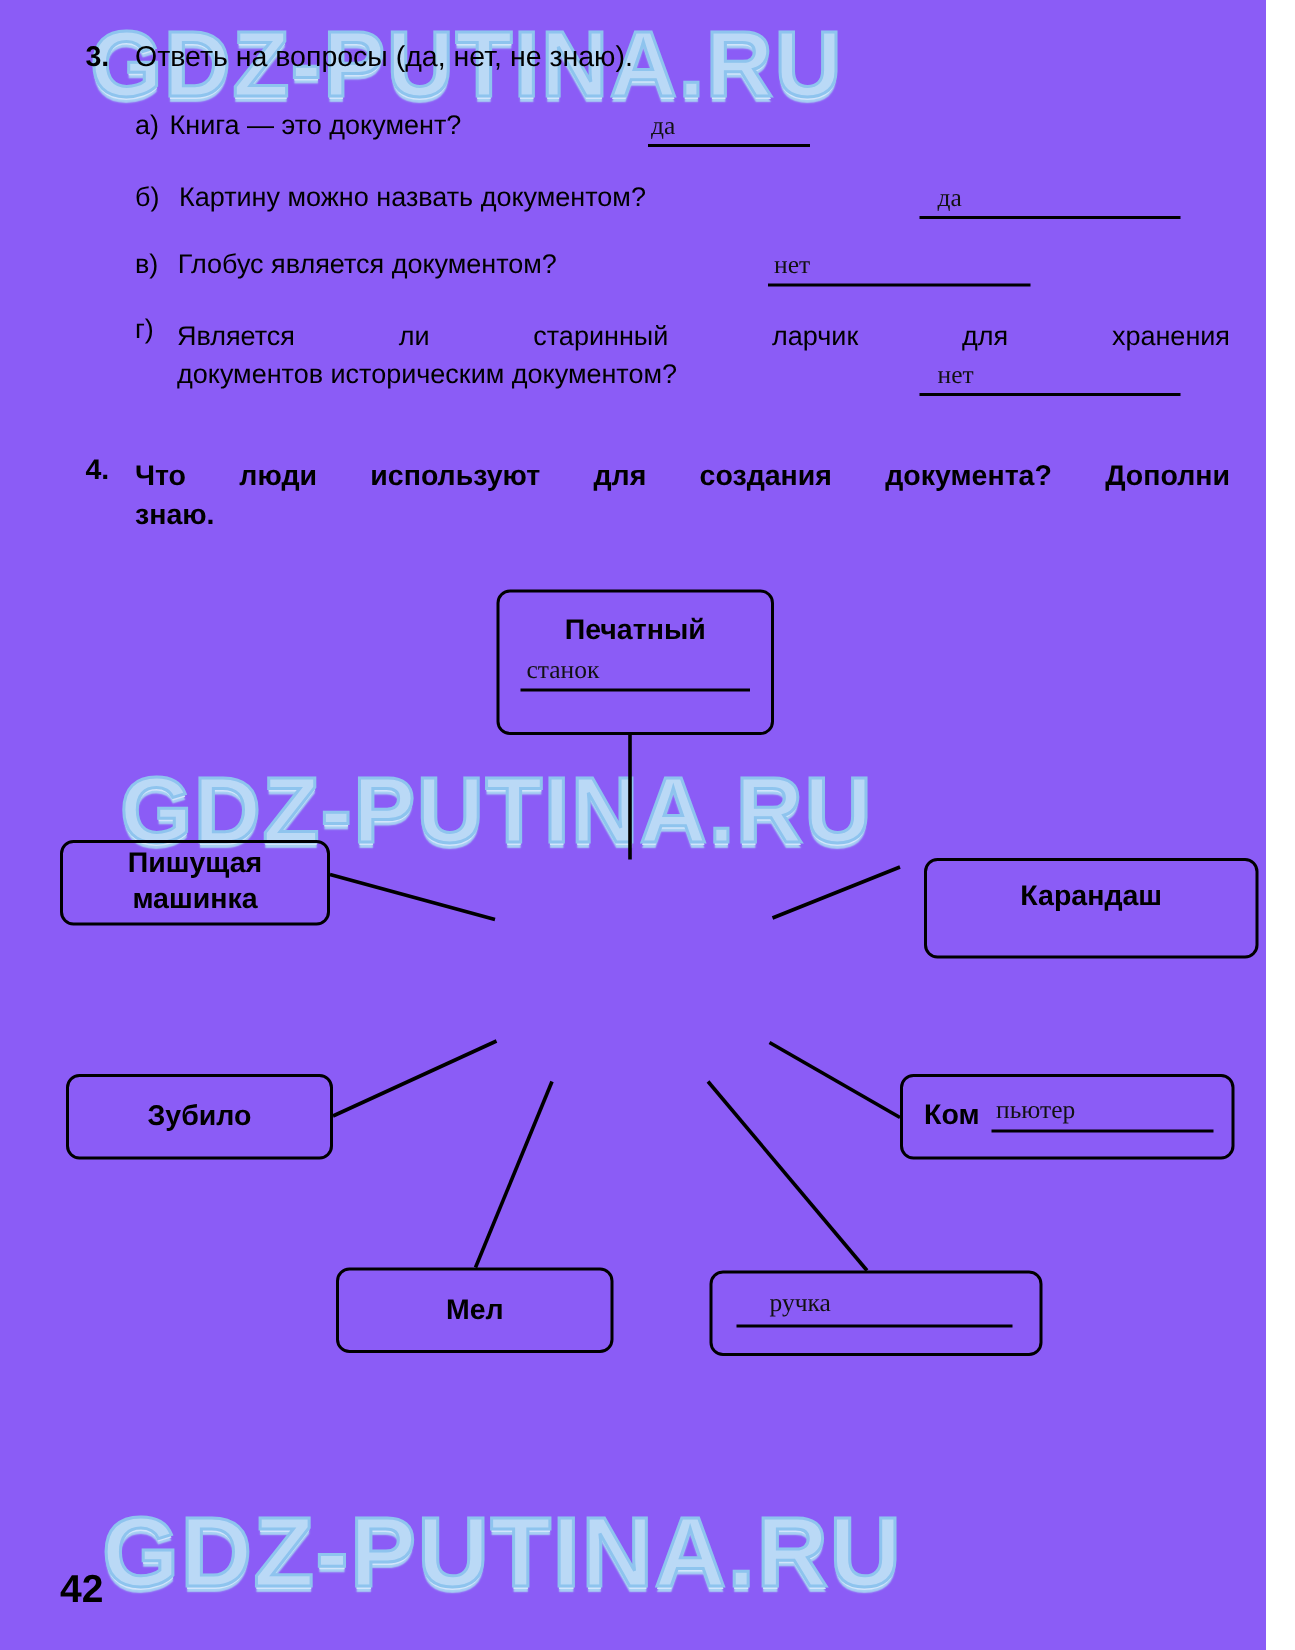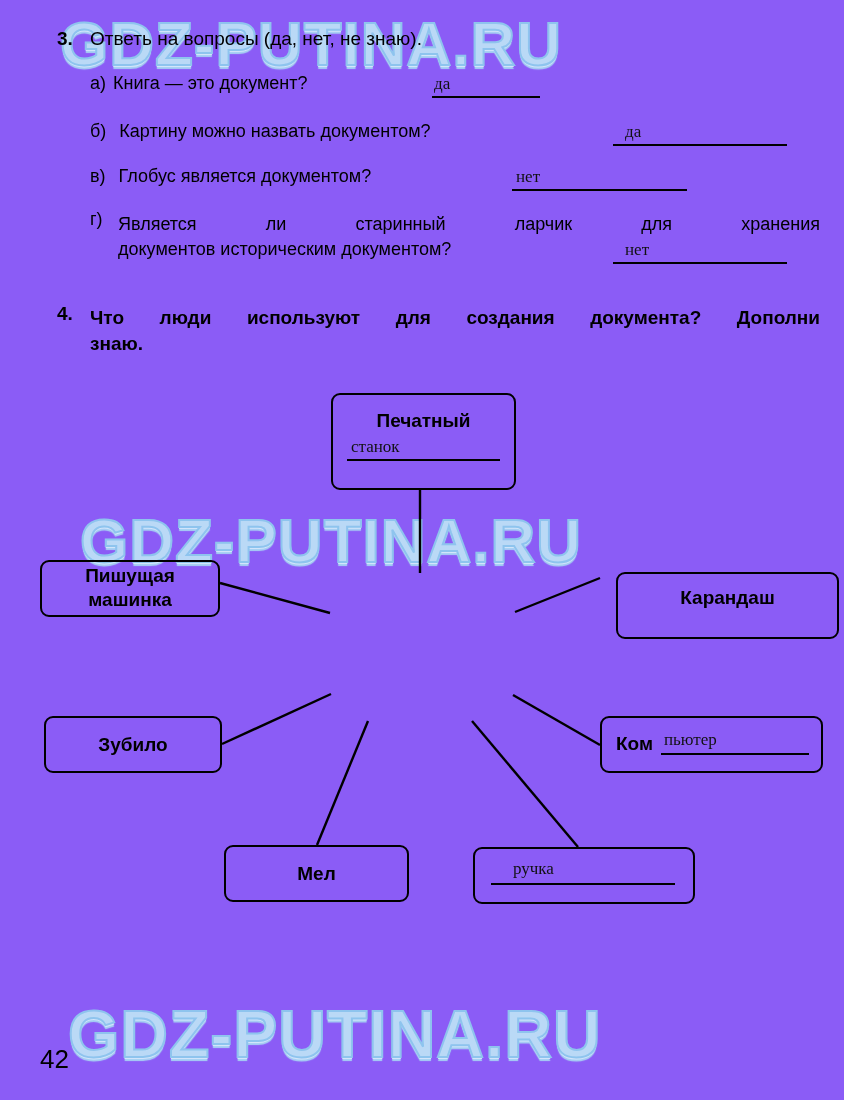--- a/index.html
+++ b/index.html
@@ -117,21 +117,21 @@
     left: 0; right: 0;
     text-align: center;
     font-family: "Liberation Sans", sans-serif;
     font-size: 18px;
     line-height: 27px;
     color: #000;
   }
   .page-no {
     position: absolute;
     font-family: "Liberation Sans", sans-serif;
-    font-weight: normal;
+    font-weight: bold;
     font-size: 26px;
     color: #000;
     text-align: right;
   }
 </style>
 </head>
 <body>
 
 <div id="page">
 

